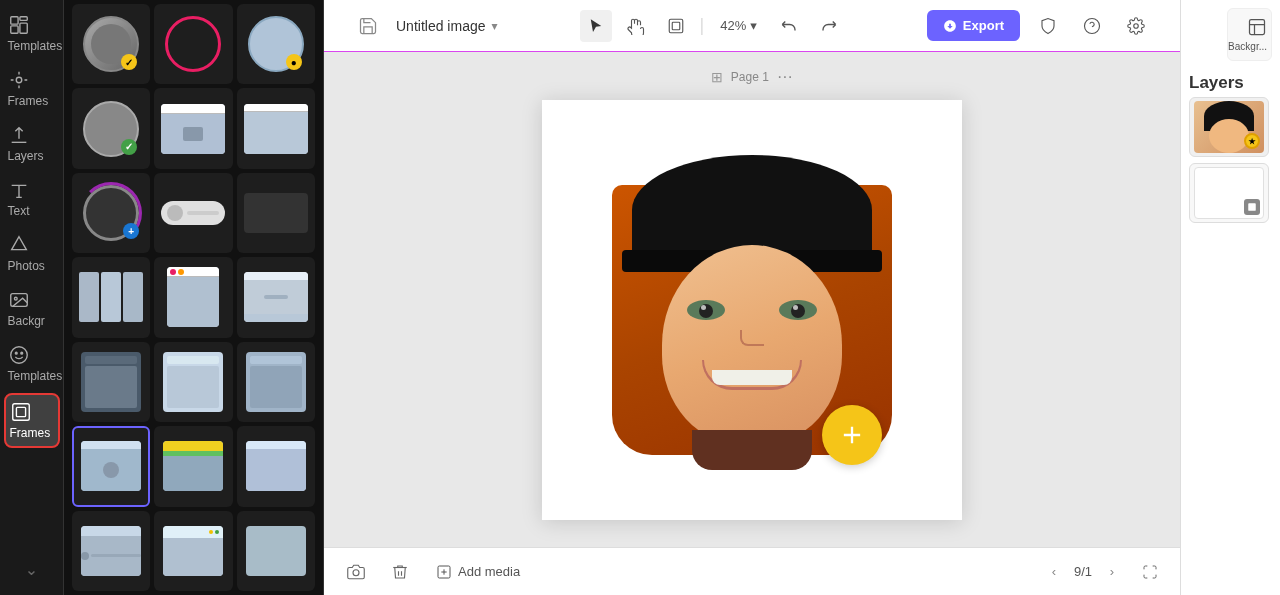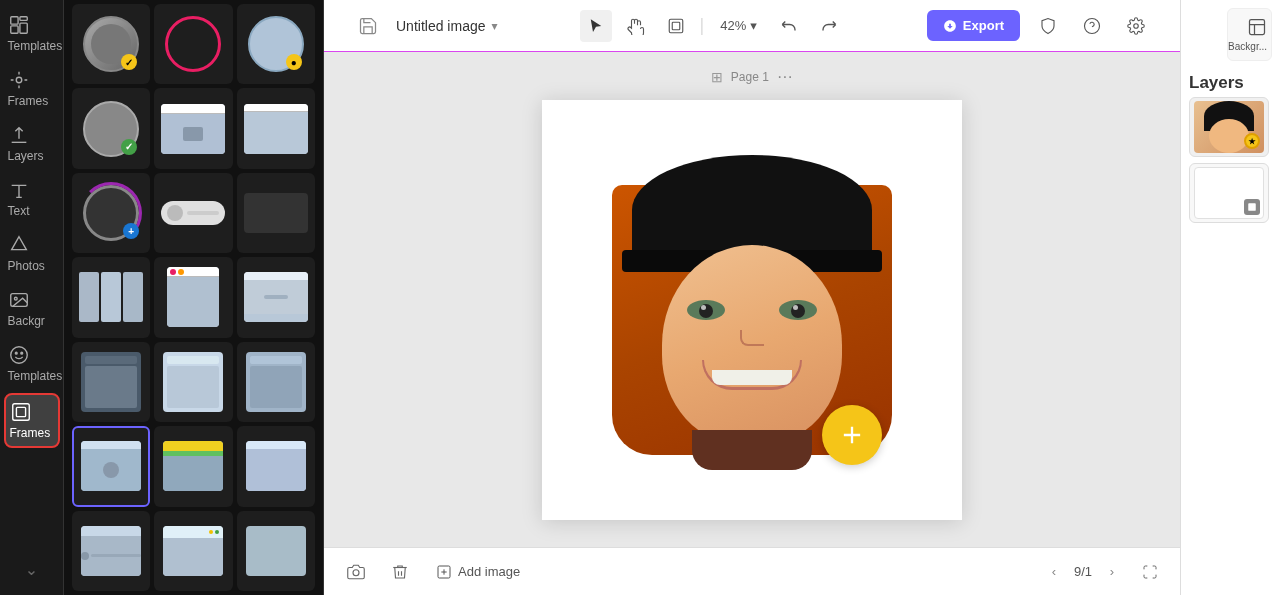--- a/index.html
+++ b/index.html
@@ -723,21 +723,21 @@
       <svg width="18" height="18" viewBox="0 0 24 24" fill="none" stroke="#666" stroke-width="1.5">
         <polyline points="3 6 5 6 21 6"></polyline>
         <path d="M19 6l-1 14H6L5 6M10 11v6M14 11v6M9 6V4h6v2"></path>
       </svg>
     </div>
     <div class="add-page-btn">
       <svg width="16" height="16" viewBox="0 0 24 24" fill="none" stroke="#555" stroke-width="1.5">
         <rect x="3" y="3" width="18" height="18" rx="2"></rect>
         <path d="M12 8v8M8 12h8"></path>
       </svg>
-      <span>Add image</span>
+      <span>Add media</span>
     </div>
     <div class="bottom-spacer"></div>
 
     <div class="page-nav">
       <div class="nav-arrow">‹</div>
       <span>9/1</span>
       <div class="nav-arrow">›</div>
     </div>
     <div class="expand-btn">
       <svg width="16" height="16" viewBox="0 0 24 24" fill="none" stroke="#666" stroke-width="1.5">

